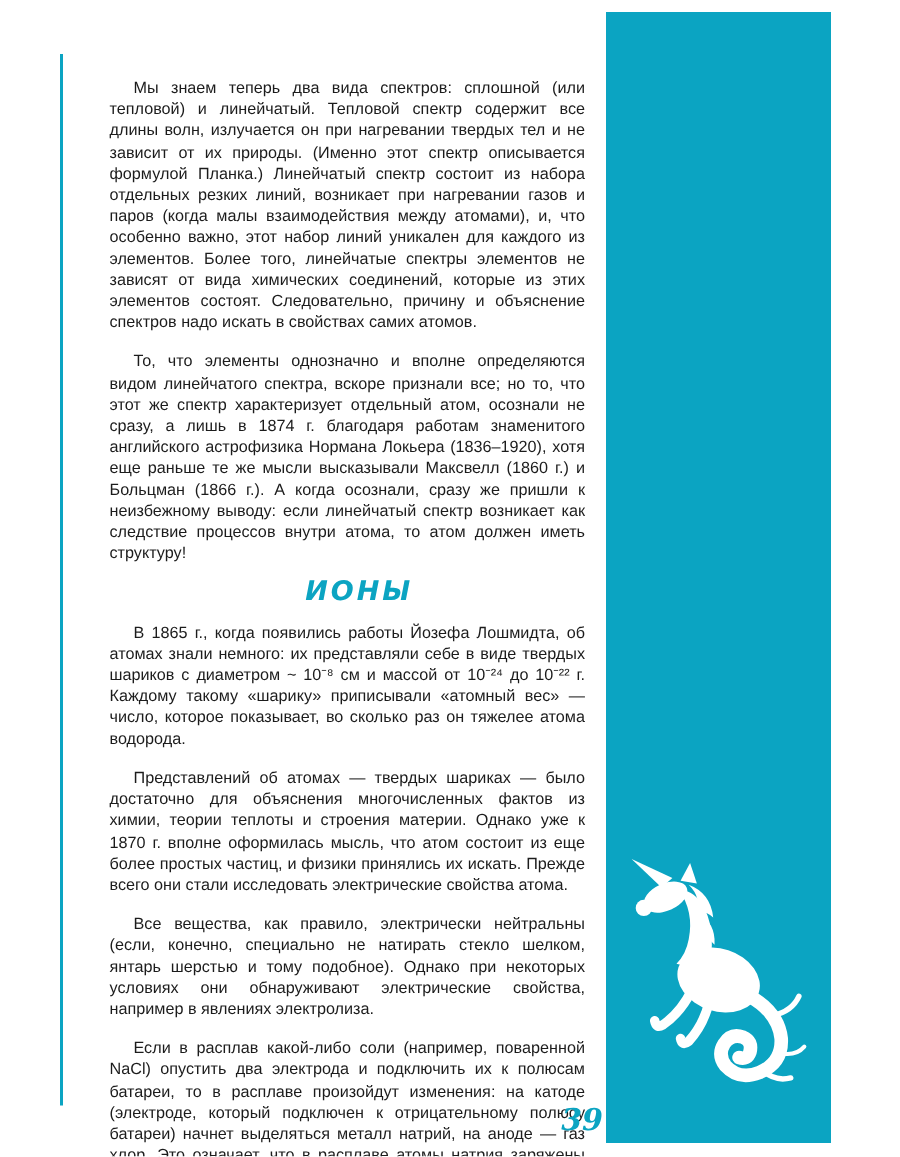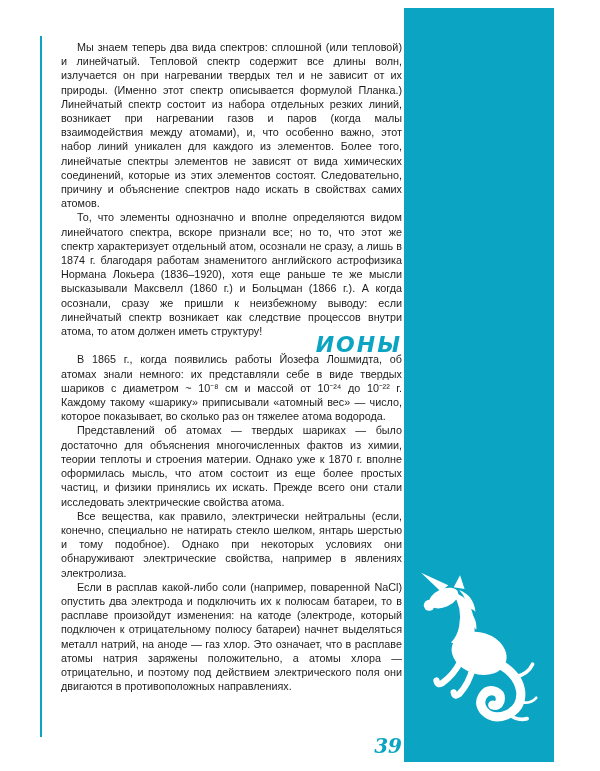--- a/index.html
+++ b/index.html
@@ -26,29 +26,29 @@
     left: 61px;
     top: 40px;
     width: 341px;
     color: var(--ink);
     font-size: 10.8px;
     line-height: 14.2px;
     text-align: justify;
     hyphens: auto;
   }
   .text-col p {
-    margin: 0;
+    margin: 12px;
     text-indent: 16px;
   }
   .section-heading {
     margin: 15px 0 11px 0;
-    text-align: right;
+    text-align: center;
     color: var(--teal);
     font-family: "DejaVu Sans", sans-serif;
-    font-size: 22px;
+    font-size: 18px;
     font-weight: bold;
     font-style: italic;
     letter-spacing: 2px;
     text-indent: 0;
   }
   .em-text { }
   .color-band {
     position: absolute;
     left: 404px;
     top: 8px;

